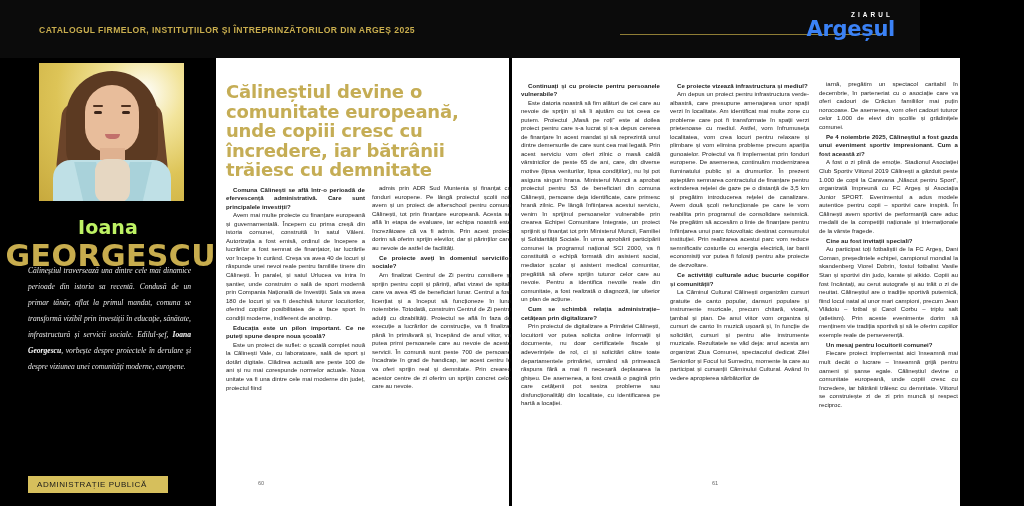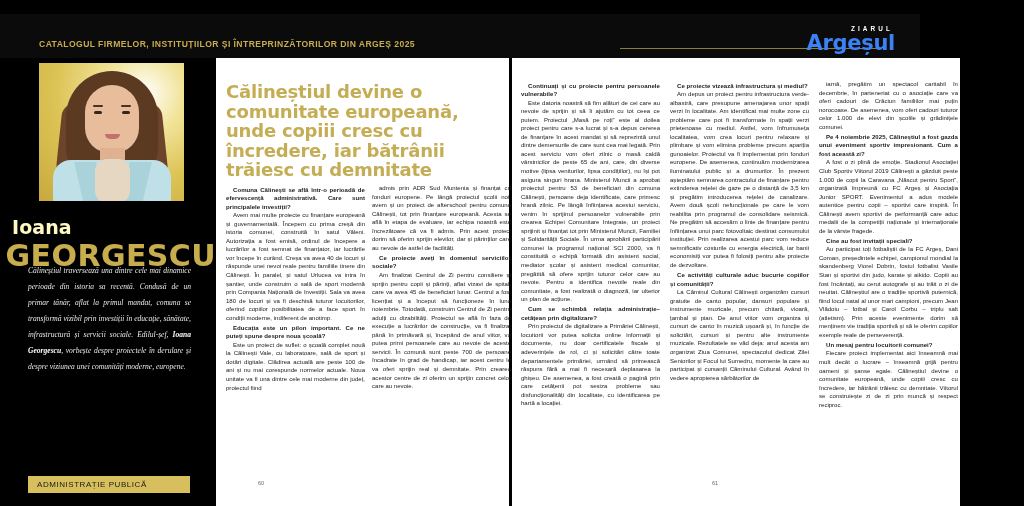--- a/index.html
+++ b/index.html
@@ -7,21 +7,21 @@
   body{
     width:1024px;height:506px;overflow:hidden;
     font-family:"Liberation Sans", sans-serif;
     color:#111;
   }
   .spread{position:relative;width:1024px;height:506px;background:#000;}
 
   
   .masthead{
     position:absolute;left:0;top:0;width:920px;height:58px;background:#0b0b0b;
-    display:flex;align-items:center;margin-top:14px;
+    display:flex;align-items:center;
   }
   .kicker{
     position:absolute;left:39px;top:25px;
     color:#c8ad4e;font-size:8.6px;font-weight:bold;letter-spacing:.42px;
     font-family:"Liberation Sans", sans-serif;
     white-space:nowrap;text-transform:uppercase;
   }
   .kicker-rule{
     position:absolute;left:620px;top:34px;width:259px;height:1px;background:#8f7d35;
   }
@@ -75,39 +75,38 @@
     background:#bfe0e6;
   }
   .p-scarf{
     position:absolute;left:56px;top:96px;width:35px;height:44px;border-radius:12px;
     background:#e6d7c2;
   }
   .p-lapL{position:absolute;left:40px;top:99px;width:22px;height:42px;background:#a9d2da;transform:skewX(13deg);}
   .p-lapR{position:absolute;left:86px;top:99px;width:22px;height:42px;background:#a9d2da;transform:skewX(-13deg);}
 
   .name-first{
-    position:absolute;left:0;top:158px;width:216px;
-    color:#fef9c3;font-size:19px;font-weight:bold;letter-spacing:.1px;
+    position:absolute;left:0;top:158px;width:216px;text-align:center;
+    color:#bef264;font-size:19px;font-weight:bold;letter-spacing:.1px;
     font-family:"DejaVu Sans", sans-serif;
-    margin-left:12px;
   }
   .name-last{
     position:absolute;left:0;top:180px;width:216px;text-align:right;
     color:#c8ad4e;font-size:30px;font-weight:bold;letter-spacing:.4px;
     font-family:"DejaVu Sans", sans-serif;
   }
   .lede{
     position:absolute;left:28px;top:205px;width:163px;
     color:#e9e9e9;font-size:7.55px;line-height:16px;
     font-style:italic;text-align:justify;
     font-family:"Liberation Serif", serif;
   }
   .lede b{font-weight:bold;font-style:italic;color:#ffffff;}
   .badge{
-    position:absolute;left:28px;top:418px;width:162px;height:17px;
+    position:absolute;left:28px;top:418px;width:140px;height:17px;
     background:#d6bf5c;color:#1a1a1a;
     font-size:8px;letter-spacing:.55px;font-weight:normal;
     display:flex;align-items:center;padding-left:9px;box-sizing:border-box;
     text-transform:uppercase;
   }
 
   
   .page{
     position:absolute;top:58px;background:#ffffff;height:448px;
   }

